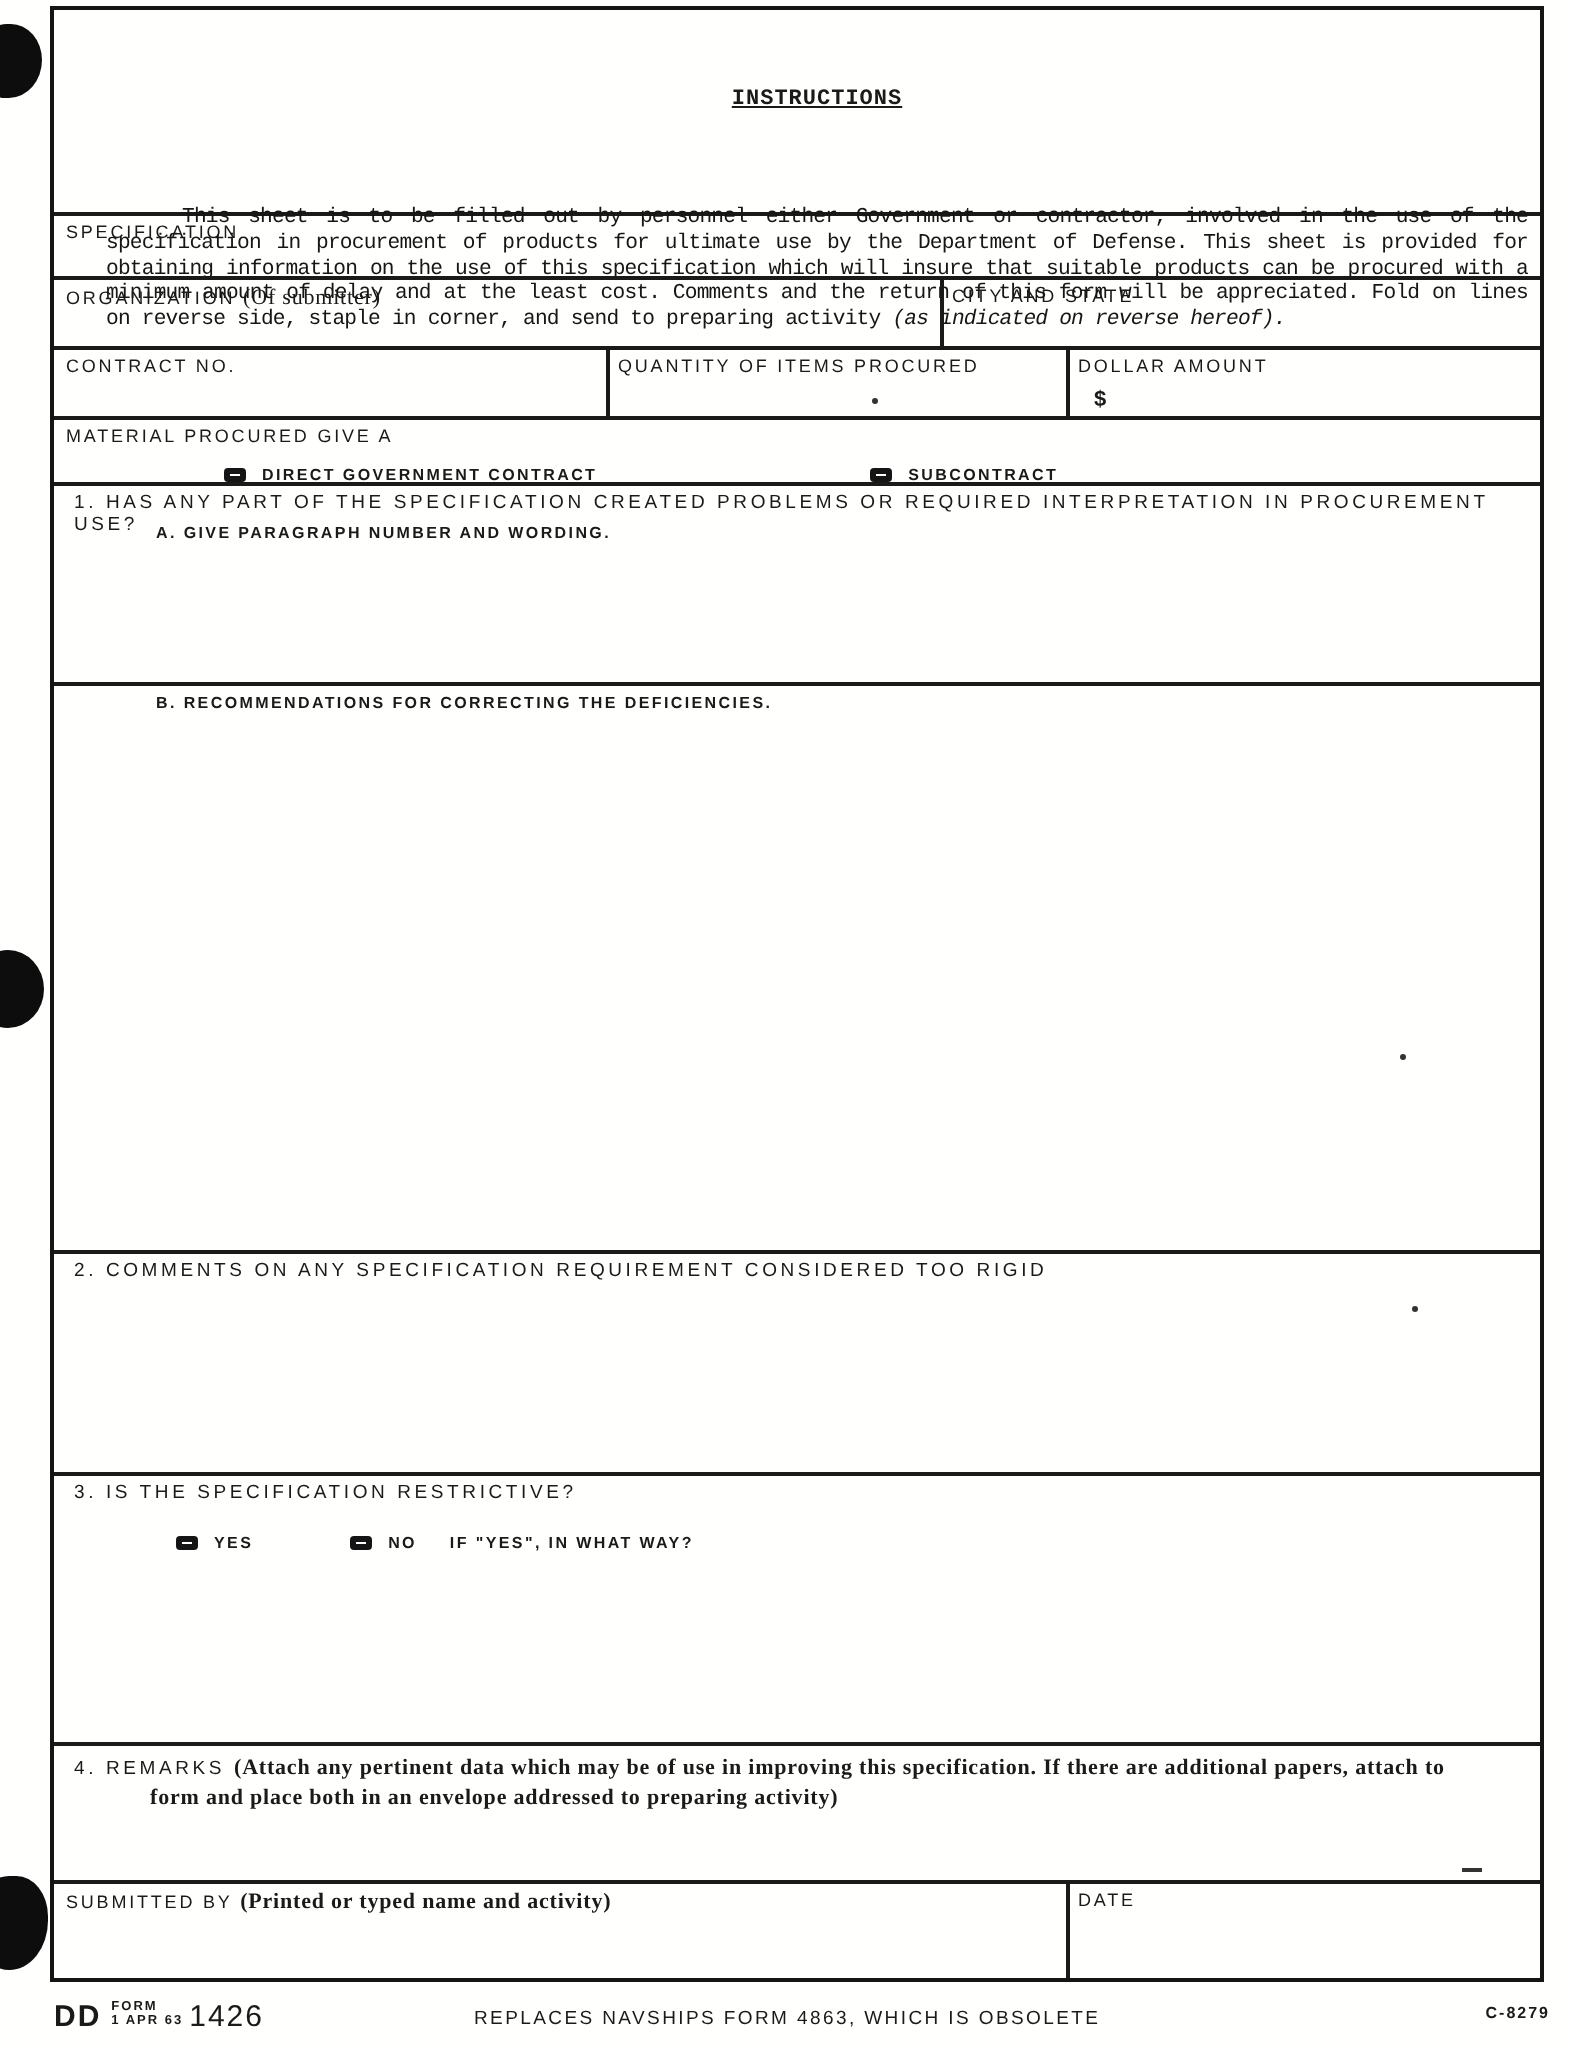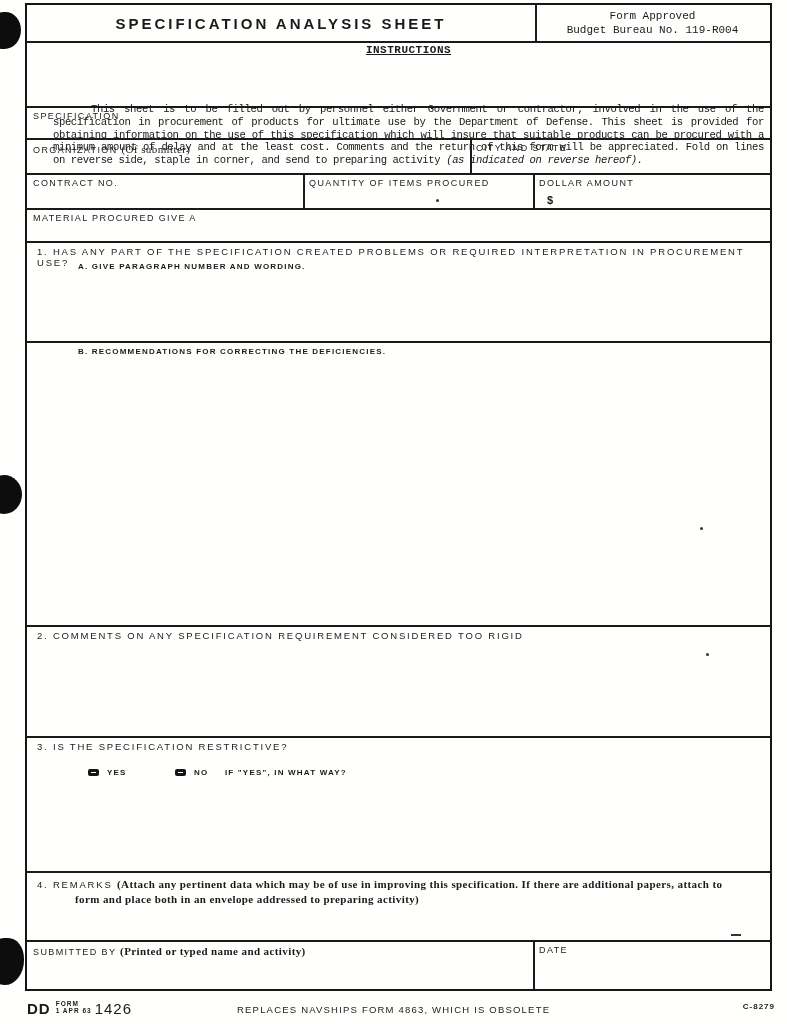--- a/index.html
+++ b/index.html
@@ -77,28 +77,20 @@
   <div class="punch punch1"></div>
   <div class="punch punch2"></div>
   <div class="punch punch3"></div>
   <div class="speck" style="left:436px; top:199px; width:3px; height:3px;"></div>
   <div class="speck" style="left:700px; top:527px; width:3px; height:3px;"></div>
   <div class="speck" style="left:706px; top:653px; width:3px; height:3px;"></div>
   <div class="speck" style="left:731px; top:934px; width:10px; height:2px; border-radius:0;"></div>
 
   <div class="form">
 
-    <div class="row" style="top:0; height:38px;">
-      <div class="hdr-title">SPECIFICATION ANALYSIS SHEET</div>
-      <div class="vline" style="left:508px;"></div>
-      <div class="hdr-approval">
-        <div>Form Approved</div>
-        <div>Budget Bureau No. 119-R004</div>
-      </div>
-    </div>
 
     <div class="row instr" style="top:38px; height:65px;padding-left:26px;">
       <div class="instr-title">INSTRUCTIONS</div>
       <p class="instr-body"><span>This sheet is to be filled out by personnel either Government or contractor, involved in the use of the specification in procurement of products for ultimate use by the Department of Defense.  This sheet is provided for obtaining information on the use of this specification which will insure that suitable products can be procured with a minimum amount of delay and at the least cost.  Comments and the return of this form will be appreciated.  Fold on lines on reverse side, staple in corner, and send to preparing activity </span><span class="ital">(as indicated on reverse hereof).</span></p>
     </div>
 
     <div class="row" style="top:103px; height:32px;">
       <span class="lbl lbl-pad">SPECIFICATION</span>
       <div class="fillarea"></div>
     </div>
@@ -128,20 +120,24 @@
       <div class="vline" style="left:506px;"></div>
       <div style="position:absolute; left:506px; top:0; bottom:0; right:0;">
         <span class="lbl lbl-pad">DOLLAR AMOUNT</span>
         <span class="lbl" style="position:absolute; left:14px; top:19px; font-size:11px; font-weight:bold;">$</span>
         <div class="fillarea" style="left:26px;"></div>
       </div>
     </div>
 
     <div class="row" style="top:205px; height:33px;">
       <span class="lbl lbl-pad">MATERIAL PROCURED GIVE A</span>
+      <div style="position:absolute; left:85px; top:19px; white-space:nowrap;">
+        <span class="checkbox"></span><span class="sublbl cbl">DIRECT GOVERNMENT CONTRACT</span>
+        <span class="checkbox" style="margin-left:132px;"></span><span class="sublbl cbl">SUBCONTRACT</span>
+      </div>
     </div>
 
     <div class="row" style="top:238px; height:100px;">
       <div class="seclbl" style="position:absolute; left:10px; top:3px;">1. HAS ANY PART OF THE SPECIFICATION CREATED PROBLEMS OR REQUIRED INTERPRETATION IN PROCUREMENT USE?</div>
       <div class="sublbl" style="position:absolute; left:51px; top:19px;">A. GIVE PARAGRAPH NUMBER AND WORDING.</div>
       <div class="fillarea" style="top:32px;"></div>
     </div>
 
     <div class="row" style="top:338px; height:284px;">
       <div class="sublbl" style="position:absolute; left:51px; top:4px;">B. RECOMMENDATIONS FOR CORRECTING THE DEFICIENCIES.</div>

